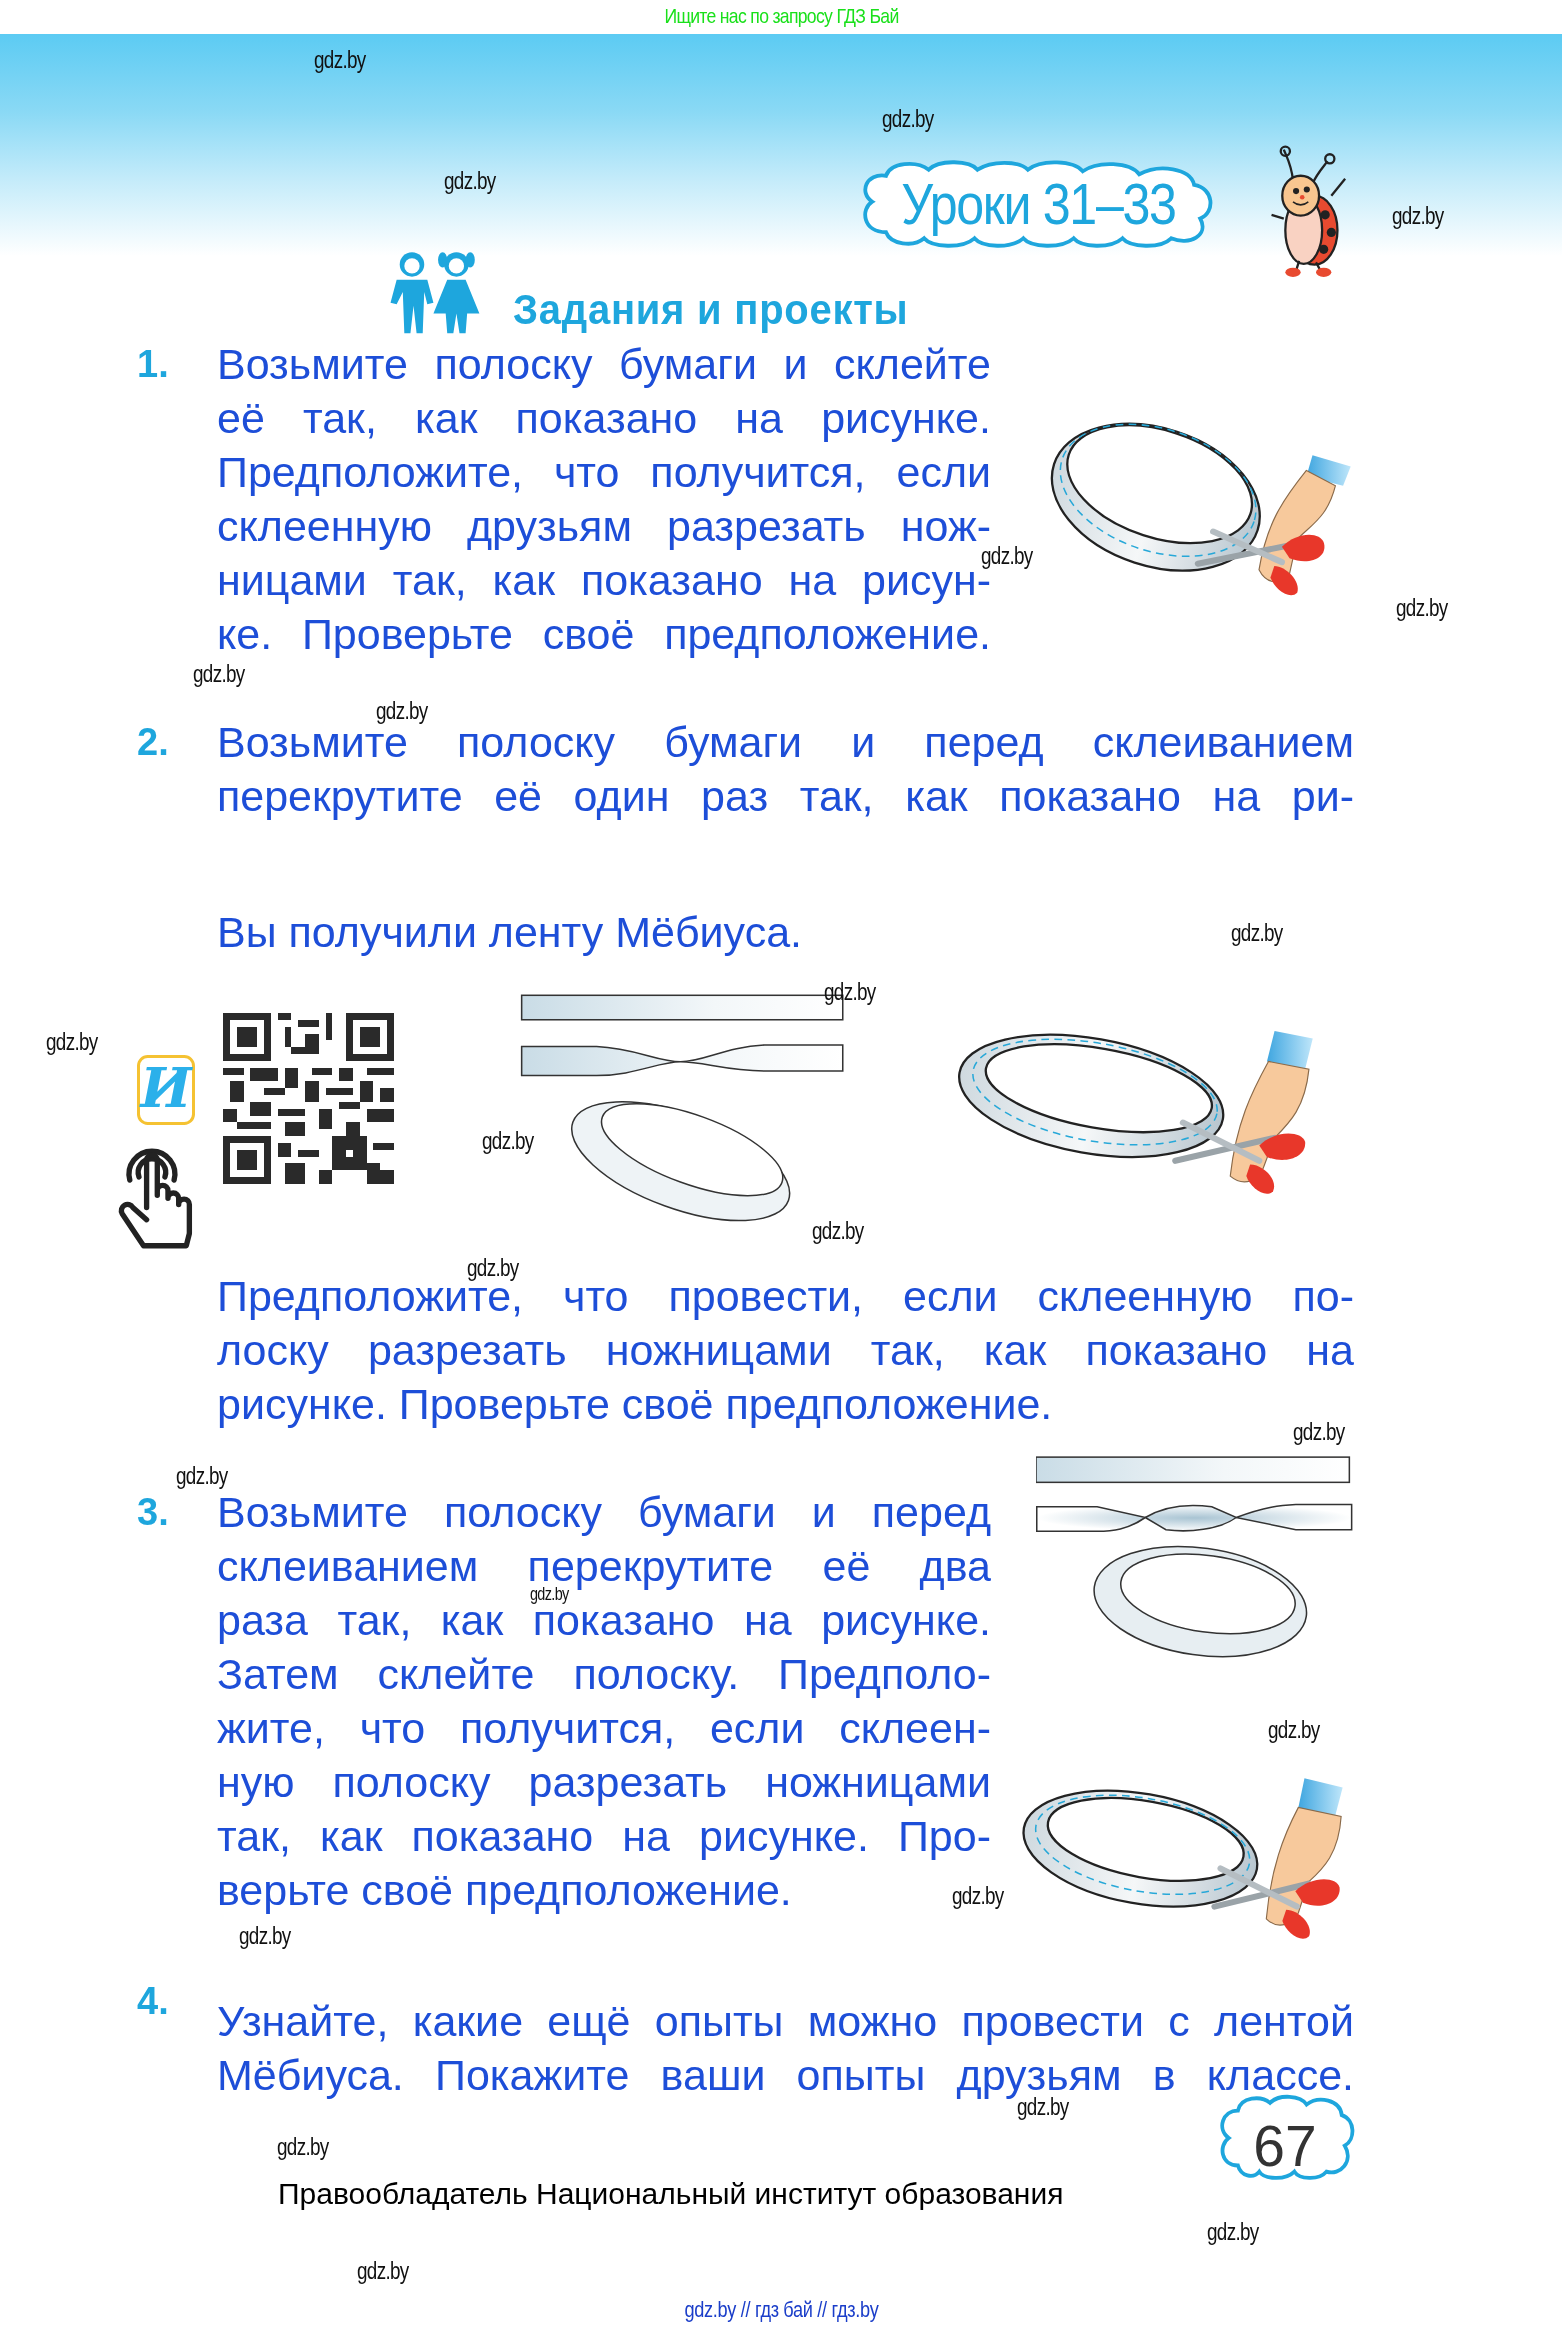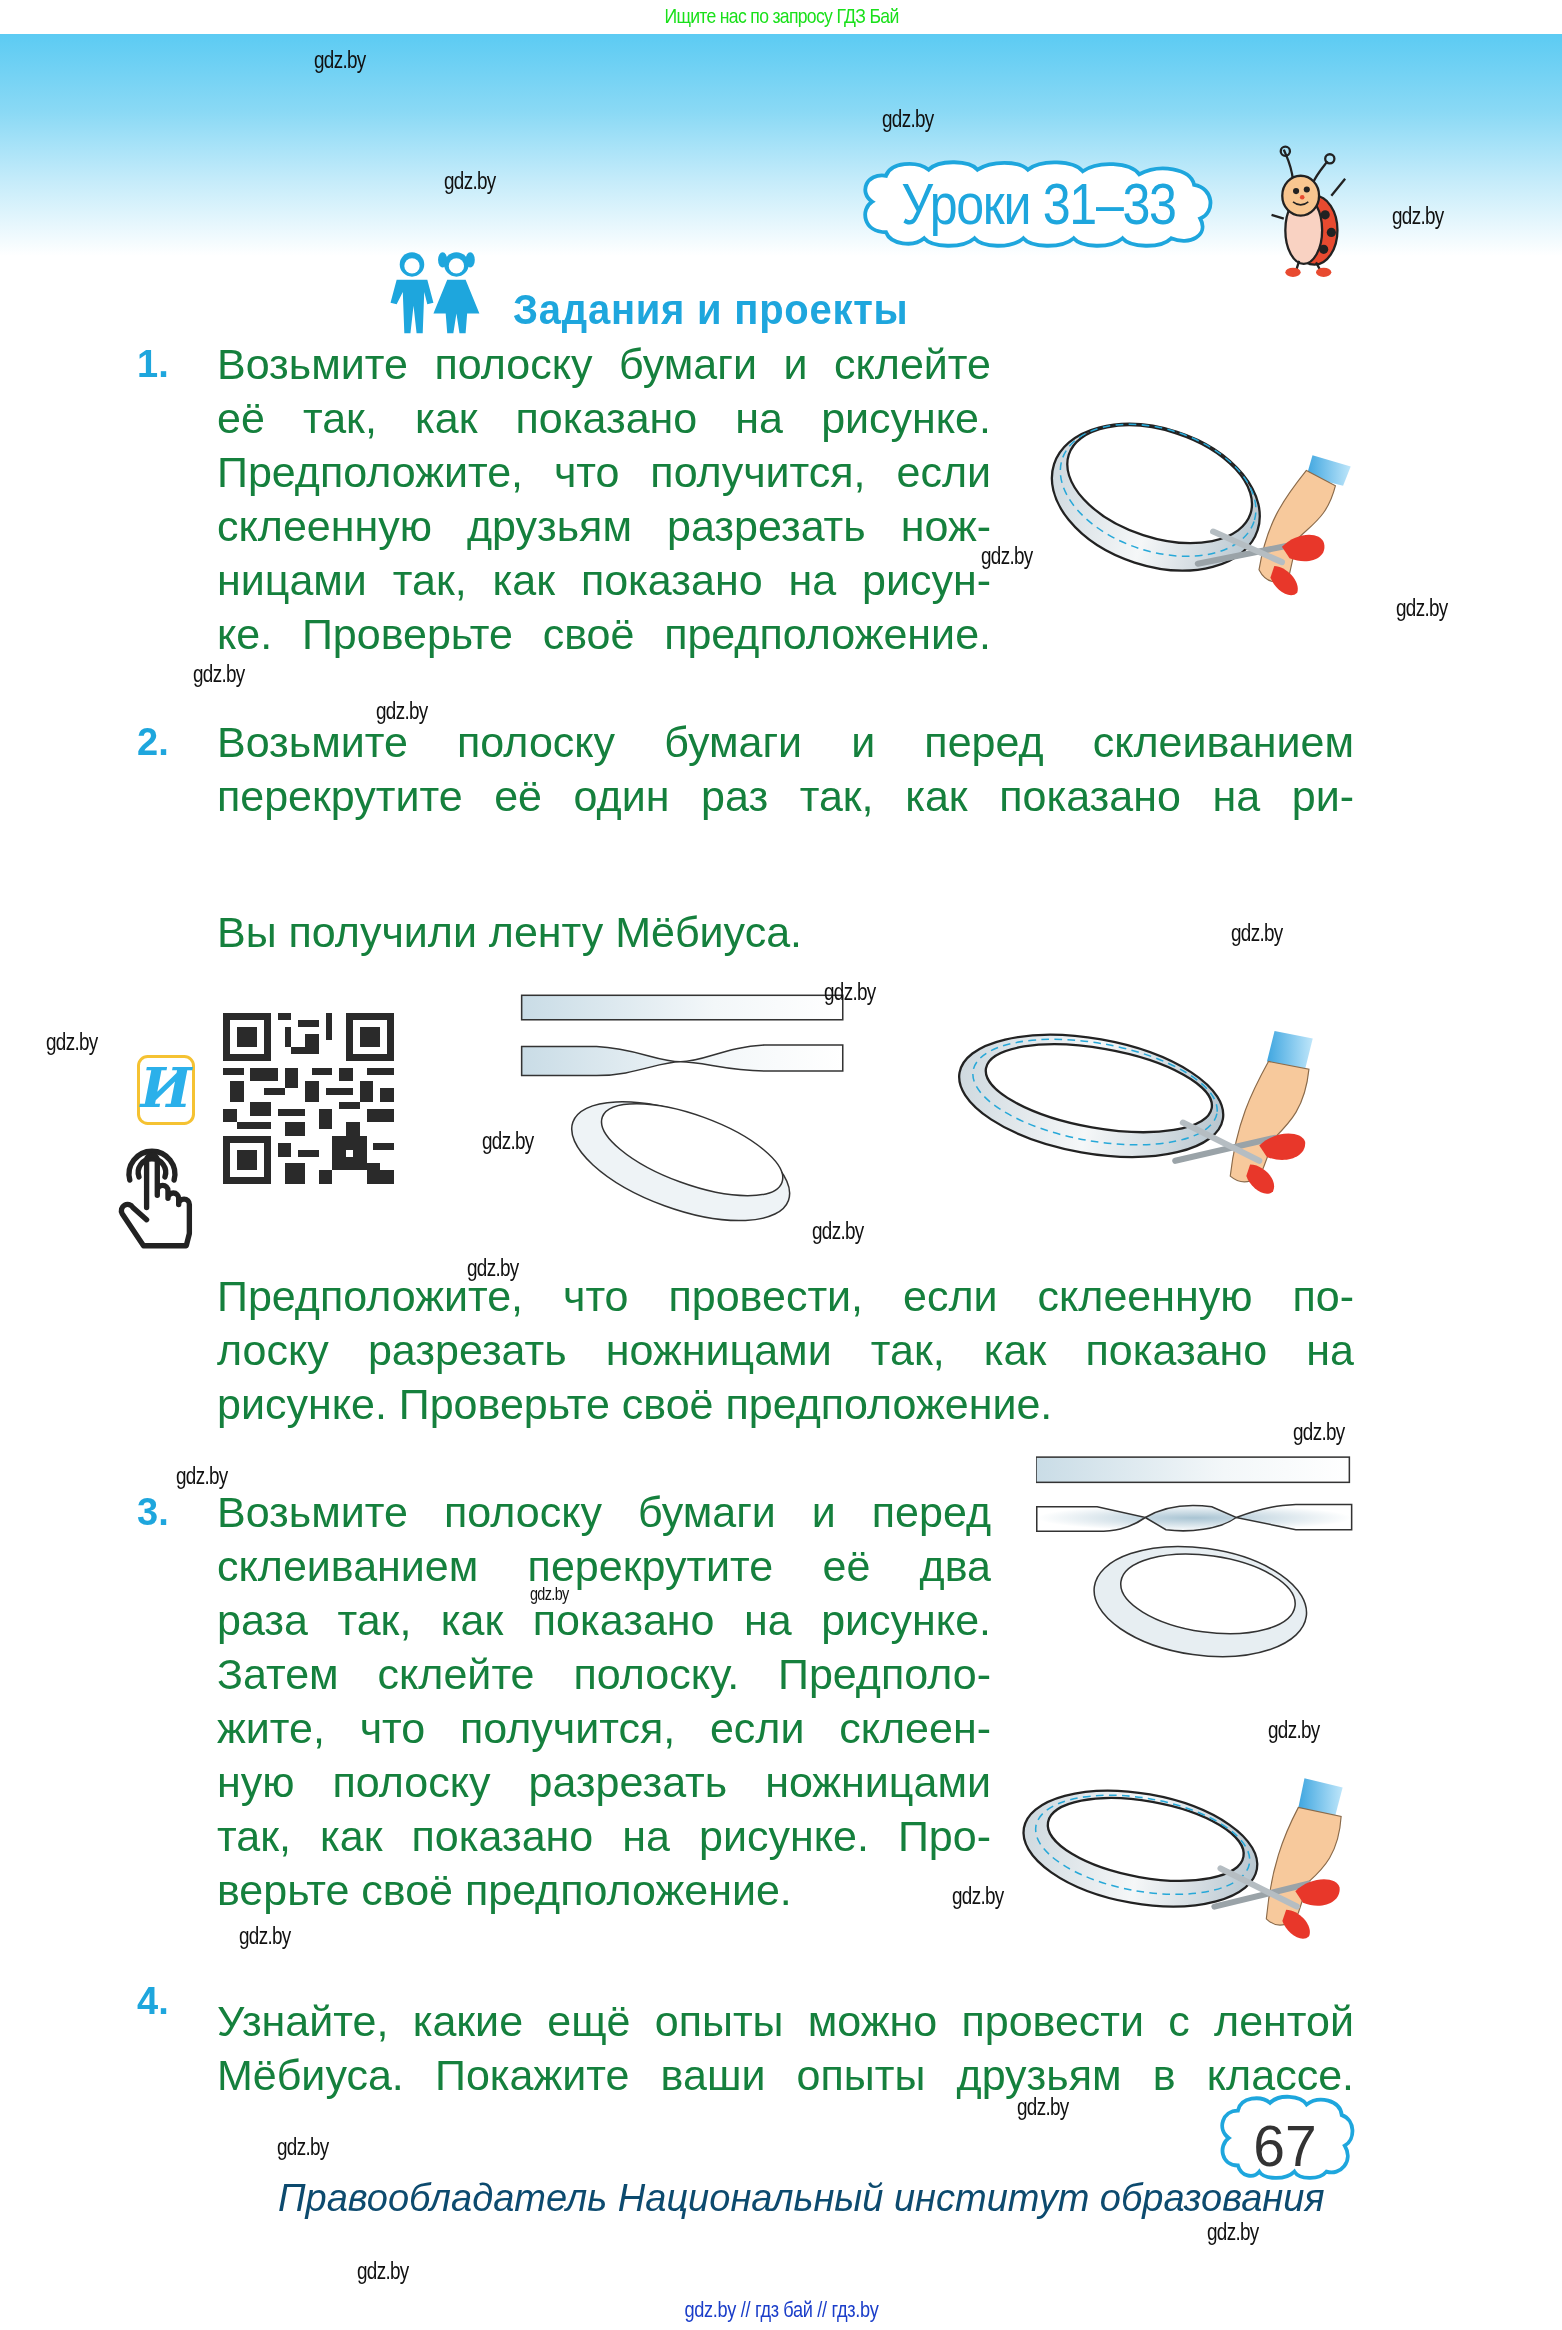--- a/index.html
+++ b/index.html
@@ -32,28 +32,28 @@
   }
   .section-title {
     left: 513px; top: 285px; font-size: 43px; font-weight: bold; color: #1ea6dd;
     letter-spacing: 0.8px; transform: scaleX(0.93); transform-origin: left;
     white-space: nowrap;
   }
   .task-num {
     font-size: 38px; font-weight: bold; color: #1ea6dd; width: 46px;
   }
   .para {
-    font-size: 43px; line-height: 54px; color: #15803d; white-space: nowrap;
+    font-size: 43px; line-height: 54px; color: #1d4ed8; white-space: nowrap;
     letter-spacing: 0px;
   }
   .para .ln { display: block; text-align: justify; text-align-last: justify; }
   .para .ln.last { text-align-last: left; }
   .copyright {
-    left: 278px; top: 2177px; width: 1010px; font-size: 38px; color: #0c4a6e;
-    white-space: nowrap; letter-spacing: 0px; font-style: italic;
+    left: 278px; top: 2177px; width: 1010px; font-size: 30px; color: #000000;
+    white-space: nowrap; letter-spacing: 0px;
   }
   .footer {
     left: 0; top: 2298px; width: 1563px; text-align: center; font-size: 21.4px;
     color: #1b3ec9; letter-spacing: -0.4px; transform: scaleX(0.85);
   }
   .page-num-text {
     left: 1224px; top: 2113px; width: 122px; text-align: center;
     font-size: 57px; color: #333;
   }
   svg { display: block; }

